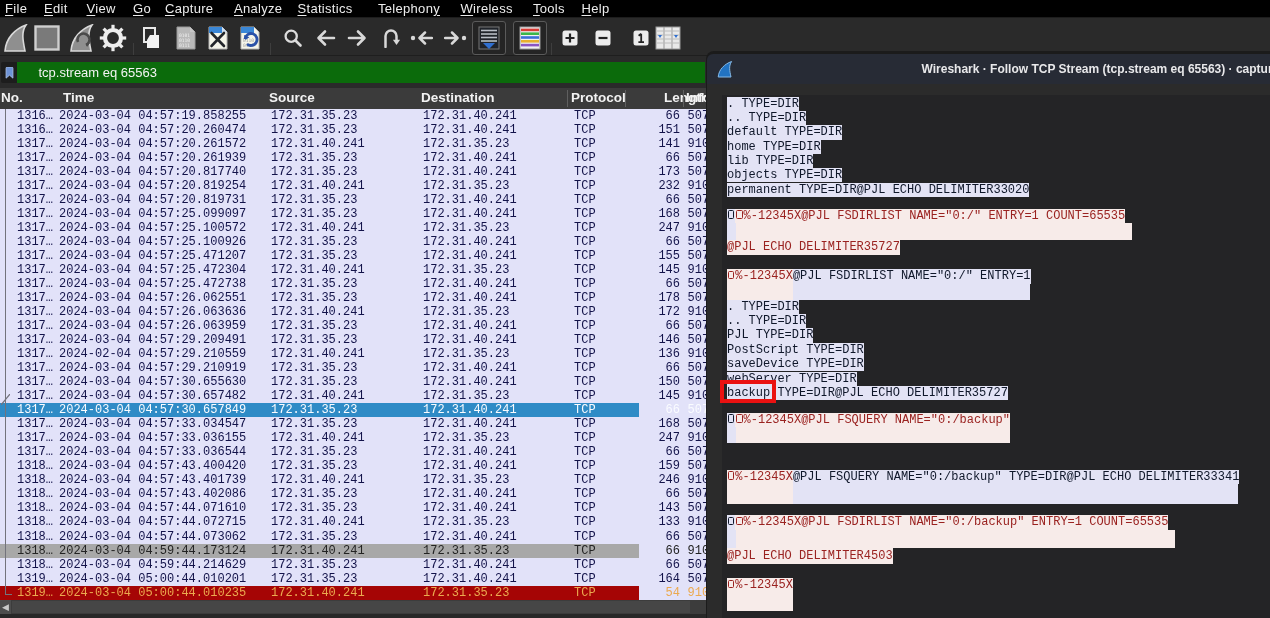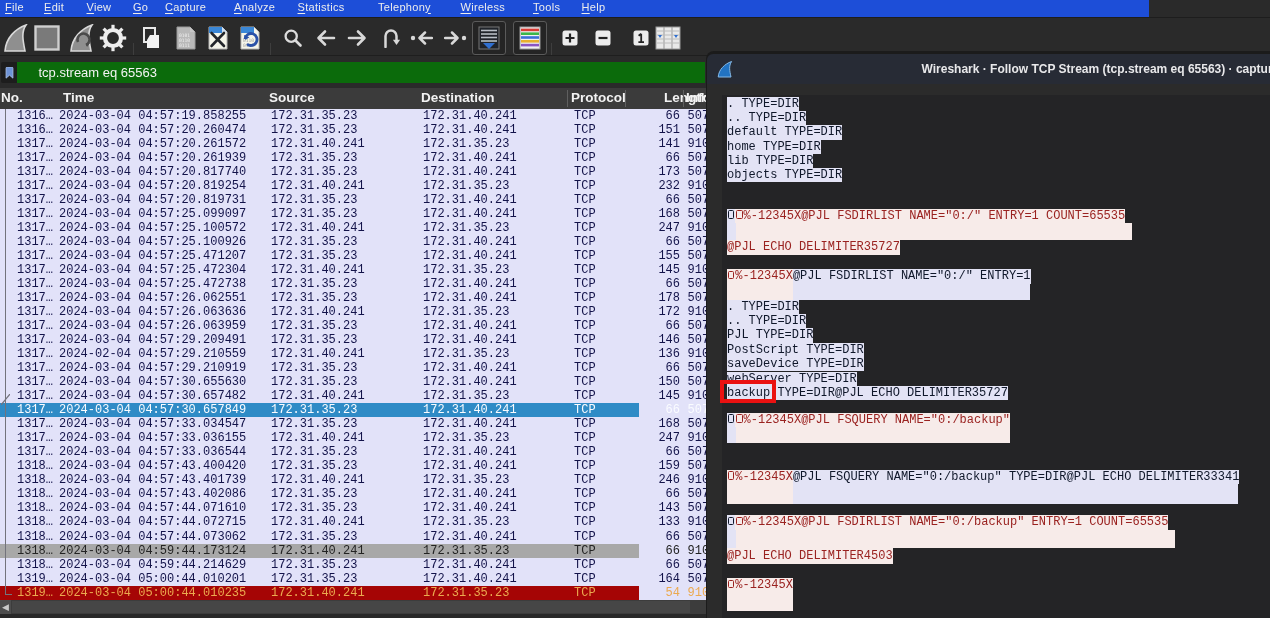--- a/index.html
+++ b/index.html
@@ -1,21 +1,21 @@
 <!DOCTYPE html>
 <html><head><meta charset="utf-8">
 <style>
 *{margin:0;padding:0;box-sizing:border-box}
 html,body{width:1270px;height:618px;overflow:hidden;background:#2a2a2a;
  font-family:"Liberation Sans",sans-serif}
 #app{position:absolute;left:0;top:0;width:1270px;height:618px;overflow:hidden}
 .abs{position:absolute}
 
-#menubar{position:absolute;left:0;top:0;width:1149px;height:17px;background:#1d4ed8;
- color:#ededed;font-size:11px;letter-spacing:0.3px}
+#menubar{position:absolute;left:0;top:0;width:1270px;height:17px;background:#000000;
+ color:#ededed;font-size:13px;letter-spacing:0.3px}
 #menubar span{position:absolute;top:0.5px;white-space:pre}
 #menubar u{text-decoration-thickness:1px;text-underline-offset:2px}
 
 #toolbar{position:absolute;left:0;top:17px;width:1270px;height:38px;background:#2a2a2a;border-top:1px solid #1d1d1d}
 #toolbar svg{position:absolute}
 .tbtn{position:absolute;border:1px solid #5a5a5a;border-radius:3px;background:#242424}
 
 #filterwrap{position:absolute;left:0;top:55px;width:1270px;height:33px;background:#2a2a2a;border-top:1px solid #1e1e1e}
 #fbook{position:absolute;left:1px;top:6px;width:15.5px;height:21px;background:#1d1d1d;border-radius:2px 0 0 2px}
 #ffield{position:absolute;left:16.5px;top:6px;width:688.5px;height:21px;background:#0b6b0b;
@@ -315,20 +315,21 @@
   <div id="dlgtext"></div>
  </div>
 </div>
 <div id="dlglines" style="position:absolute;left:704px;top:0;width:566px;height:618px;pointer-events:none">
 <div class="dln" style="top:96.7px;height:14.3px;line-height:14.3px"><span class="tb">. TYPE=DIR</span></div>
 <div class="dln" style="top:111.0px;height:14.3px;line-height:14.3px"><span class="tb">.. TYPE=DIR</span></div>
 <div class="dln" style="top:125.3px;height:14.3px;line-height:14.3px"><span class="tb">default TYPE=DIR</span></div>
 <div class="dln" style="top:139.6px;height:14.3px;line-height:14.3px"><span class="tb">home TYPE=DIR</span></div>
 <div class="dln" style="top:153.9px;height:14.3px;line-height:14.3px"><span class="tb">lib TYPE=DIR</span></div>
 <div class="dln" style="top:168.2px;height:14.3px;line-height:14.3px"><span class="tb">objects TYPE=DIR</span></div>
+<div class="dln" style="top:182.5px;height:14.3px;line-height:14.3px"><span class="tb">permanent TYPE=DIR@PJL ECHO DELIMITER33020</span></div>
 <div class="dln" style="top:208.8px;height:14.4px;line-height:14.4px"><span class="tb"><i class="bx"></i></span><span class="tr"><i class="bx"></i>%-12345X@PJL FSDIRLIST NAME="0:/" ENTRY=1 COUNT=65535</span></div>
 <div class="dln" style="top:223.2px;height:16.6px;line-height:16.6px"><span class="lavbg" style="width:9.0px"></span><span class="pnkbg" style="width:396.4px"></span></div>
 <div class="dln" style="top:239.8px;height:15.2px;line-height:15.2px"><span class="tr">@PJL ECHO DELIMITER35727</span></div>
 <div class="dln" style="top:269.2px;height:14.6px;line-height:14.6px"><span class="tr"><i class="bx"></i>%-12345X</span><span class="tb">@PJL FSDIRLIST NAME="0:/" ENTRY=1</span></div>
 <div class="dln" style="top:283.8px;height:16.5px;line-height:16.5px"><span class="pnkbg" style="width:65.9px"></span><span class="lavbg" style="width:237.0px"></span></div>
 <div class="dln" style="top:299.6px;height:14.4px;line-height:14.4px"><span class="tb">. TYPE=DIR</span></div>
 <div class="dln" style="top:314.0px;height:14.4px;line-height:14.4px"><span class="tb">.. TYPE=DIR</span></div>
 <div class="dln" style="top:328.4px;height:14.4px;line-height:14.4px"><span class="tb">PJL TYPE=DIR</span></div>
 <div class="dln" style="top:342.7px;height:14.4px;line-height:14.4px"><span class="tb">PostScript TYPE=DIR</span></div>
 <div class="dln" style="top:357.1px;height:14.4px;line-height:14.4px"><span class="tb">saveDevice TYPE=DIR</span></div>

